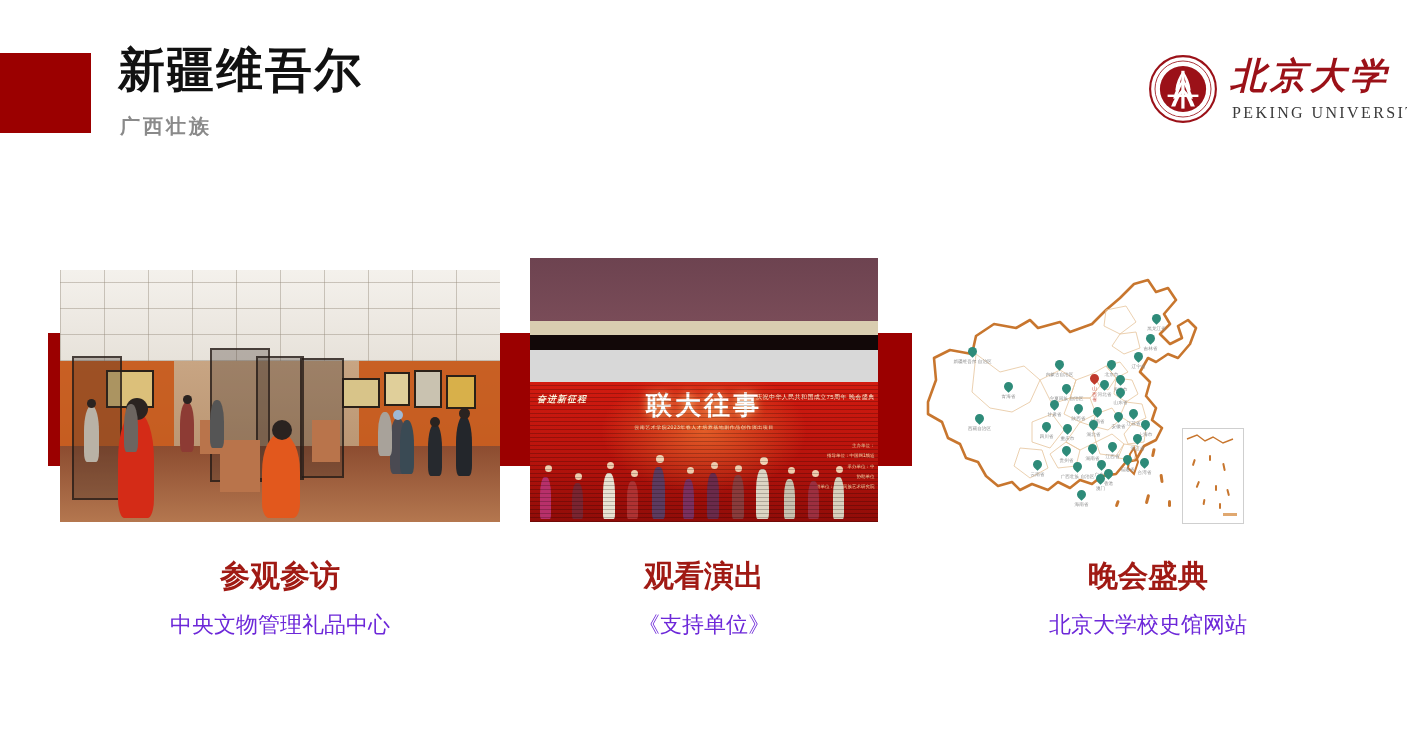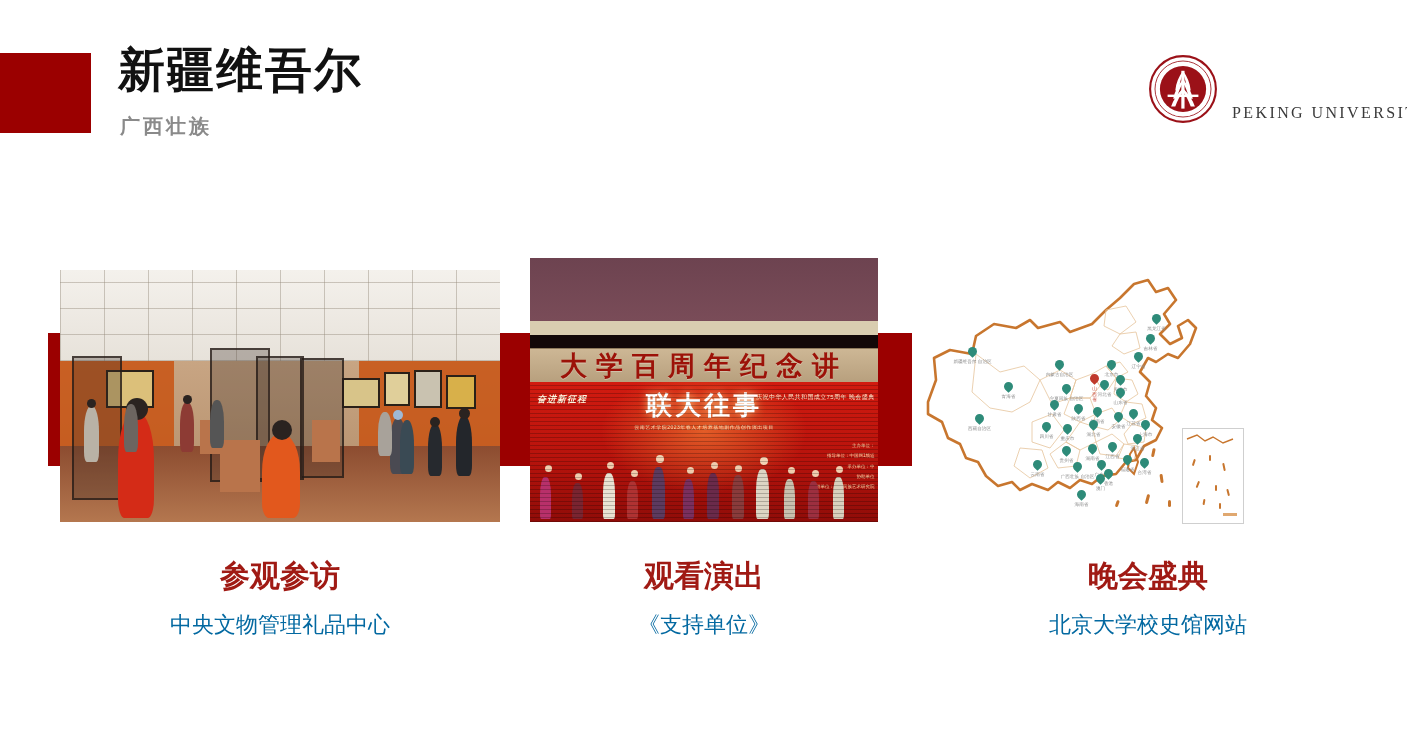--- a/index.html
+++ b/index.html
@@ -42,21 +42,21 @@
   .card{position:absolute;}
   .photo{position:absolute;overflow:hidden;background:#d8d8d8;}
   .cap-title{
     position:absolute;text-align:center;
     font-family:"DejaVu Serif","Liberation Serif",serif;
     font-weight:bold;font-size:30px;color:#a01a14;white-space:nowrap;
   }
   .cap-sub{
     position:absolute;text-align:center;
     font-family:"Liberation Serif","DejaVu Serif",serif;
-    font-size:22px;color:#0369a1;white-space:nowrap;
+    font-size:22px;color:#6d28d9;white-space:nowrap;
   }
   
   .ph1{left:60px;top:270px;width:440px;height:252px;}
   .m-ceiling{position:absolute;left:0;top:0;width:100%;height:36%;
     background:linear-gradient(#f4f1ec,#e7e2da);}
   .m-grid{position:absolute;left:0;top:0;width:100%;height:100%;
     background-image:
       repeating-linear-gradient(90deg,rgba(150,140,125,.45) 0 1.5px,transparent 1.5px 44px),
       repeating-linear-gradient(0deg,rgba(150,140,125,.45) 0 1.5px,transparent 1.5px 26px);}
   .m-wallback{position:absolute;left:0;top:36%;width:100%;height:64%;
@@ -147,20 +147,21 @@
     <circle cx="50" cy="50" r="33" fill="#9b1118"></circle>
     <g fill="#ffffff">
       <path d="M50 24 C44 32 40 42 39 52 L44 52 C45 42 48 33 50 28 C52 33 55 42 56 52 L61 52 C60 42 56 32 50 24 Z"></path>
       <path d="M50 36 C43 44 38 54 36 64 L41 64 C43 55 47 46 50 41 C53 46 57 55 59 64 L64 64 C62 54 57 44 50 36 Z"></path>
       <path d="M50 49 C42 57 36 66 33 75 L39 75 C42 67 46 59 50 54 C54 59 58 67 61 75 L67 75 C64 66 58 57 50 49 Z"></path>
       <rect x="28" y="58" width="44" height="3.4"></rect>
       <rect x="47.6" y="24" width="4.6" height="54"></rect>
     </g>
     <text x="50" y="88" text-anchor="middle" font-size="9" fill="#ffffff" font-family="Liberation Serif, serif" letter-spacing="1.5">1898</text>
   </svg>
+  <div class="logo-cn">北京大学</div>
   <div class="logo-en">PEKING UNIVERSITY</div>
 </div>
 
 <div class="red-band"></div>
 
 <div class="card">
   <div class="photo ph1">
     <div class="m-ceiling">
       <div class="m-grid"></div>
     </div>
@@ -201,23 +202,20 @@
   </div>
   <div class="cap-title" style="left:60px;top:556px;width:440px;">参观参访</div>
   <div class="cap-sub" style="left:60px;top:610px;width:440px;">中央文物管理礼品中心</div>
 </div>
 
 <div class="card">
   <div class="photo ph2">
     <div class="s-ceil"></div>
     <div class="s-beam"></div>
     <div class="s-dark"></div>
-    <div class="s-banner">
-      <span>大学百周年纪念讲</span>
-    </div>
     <div class="s-led">
       <div class="s-glow"></div>
       <div class="s-left">奋进新征程</div>
       <div class="s-right">庆祝中华人民共和国成立75周年 晚会盛典</div>
       <div class="s-ttl">联大往事</div>
       <div class="s-sub">云南艺术学院2023年春人才培养基地剧作品创作演出项目</div>
       <div class="s-credits">主办单位：<br>指导单位：中国网1频道<br>承办单位：中<br>协助单位<br>支持单位：云南民族艺术研究院</div>
       <div class="s-perf" style="left:3%;width:11px;height:42px;background:#b8306a;"></div>
       <div class="s-phead" style="left:4.2%;bottom:36%;width:7px;height:7px;background:#f0cdae;"></div>
       <div class="s-perf" style="left:12%;width:11px;height:36px;background:#7a2430;"></div>

